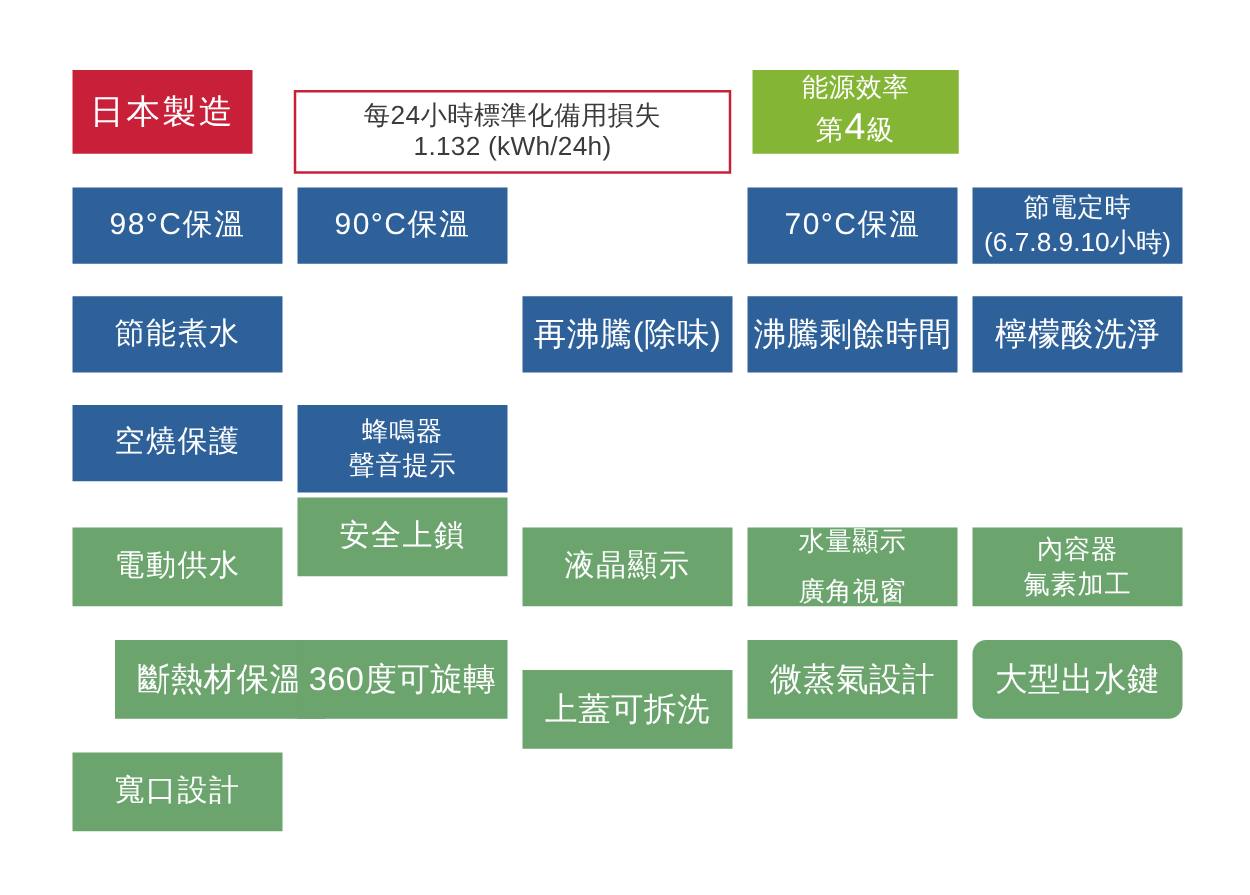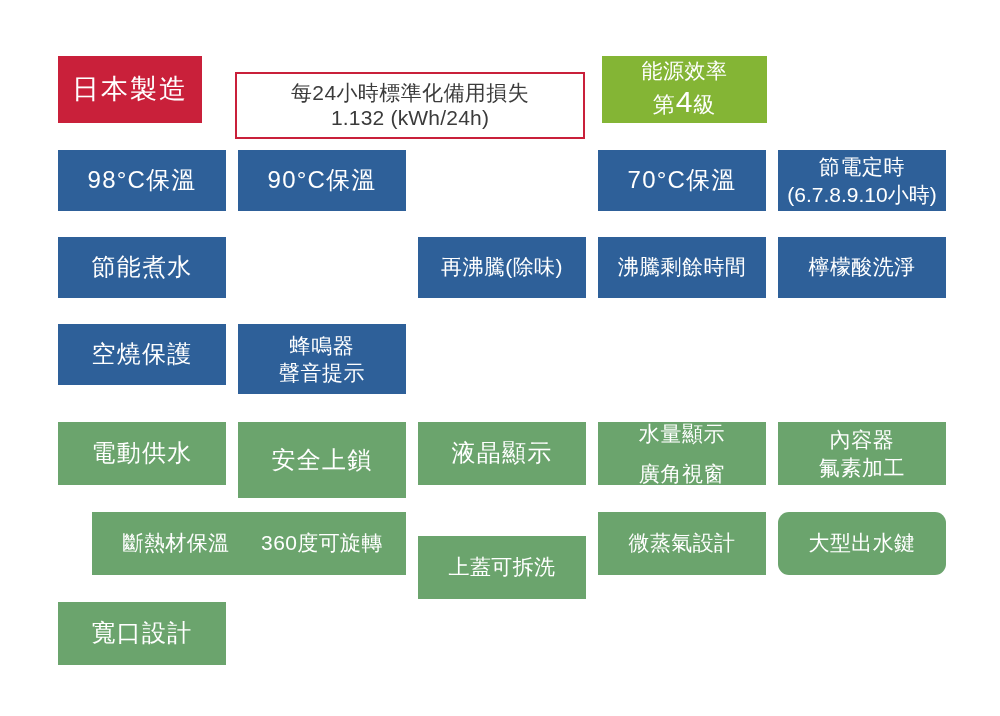--- a/index.html
+++ b/index.html
@@ -56,21 +56,21 @@
     font-size: 21px;
   }
   .energy .l2 { font-size: 22px; letter-spacing: 1px; }
   .energy .big { font-size: 30px; }
 
   
   .blue  { background: #2e6099; }
   .green { background: #6ba46d; }
 
   .chip        { font-size: 24px; letter-spacing: 1.2px; }
-  .chip.small  { font-size: 21px; letter-spacing: 0.4px; }
+  .chip.small  { font-size: 26px; letter-spacing: 0.4px; }
   .chip.two    { font-size: 21px; letter-spacing: 0.6px; line-height: 1.3; }
   .chip.two .l2 { font-size: 21px; }
   .chip.paren  { font-size: 20px; letter-spacing: 0; }
 </style>
 </head>
 <body>
 
 <div id="sheet">
 
   <div class="cell made-in" style="left:58px; top:56px; width:144px; height:67px;">
@@ -118,21 +118,21 @@
     <span class="l1">空燒保護</span>
   </div>
   <div class="cell blue chip two" style="left:238px; top:324px; width:168px; height:70px;">
     <span class="l1">蜂鳴器</span>
     <span class="l2">聲音提示</span>
   </div>
 
   <div class="cell green chip" style="left:58px; top:422px; width:168px; height:63px;">
     <span class="l1">電動供水</span>
   </div>
-  <div class="cell green chip" style="left:238px; top:422px; width:168px; height:76px;">
+  <div class="cell green chip" style="left:238px; top:398px; width:168px; height:63px;">
     <span class="l1">安全上鎖</span>
   </div>
   <div class="cell green chip" style="left:418px; top:422px; width:168px; height:63px;">
     <span class="l1">液晶顯示</span>
   </div>
   <div class="cell green chip two" style="left:598px; top:422px; width:168px; height:63px;gap:13px;">
     <span class="l1">水量顯示</span>
     <span class="l2">廣角視窗</span>
   </div>
   <div class="cell green chip two" style="left:778px; top:422px; width:168px; height:63px;">

